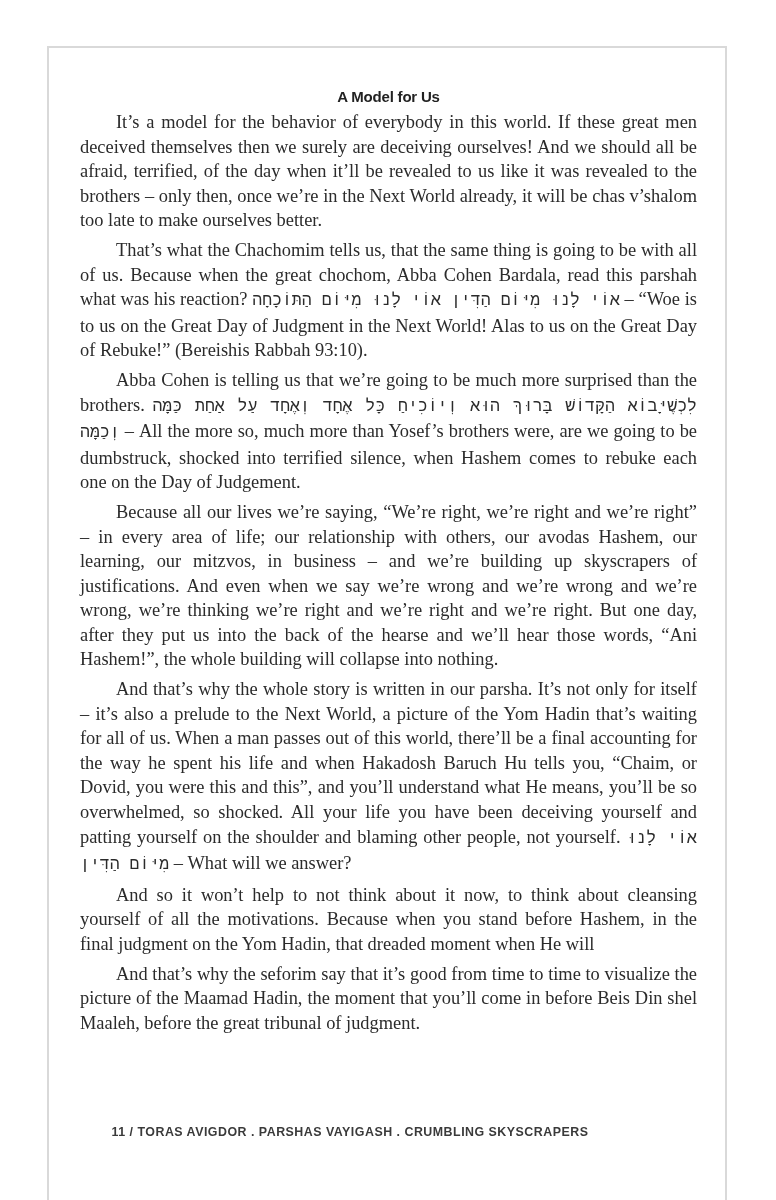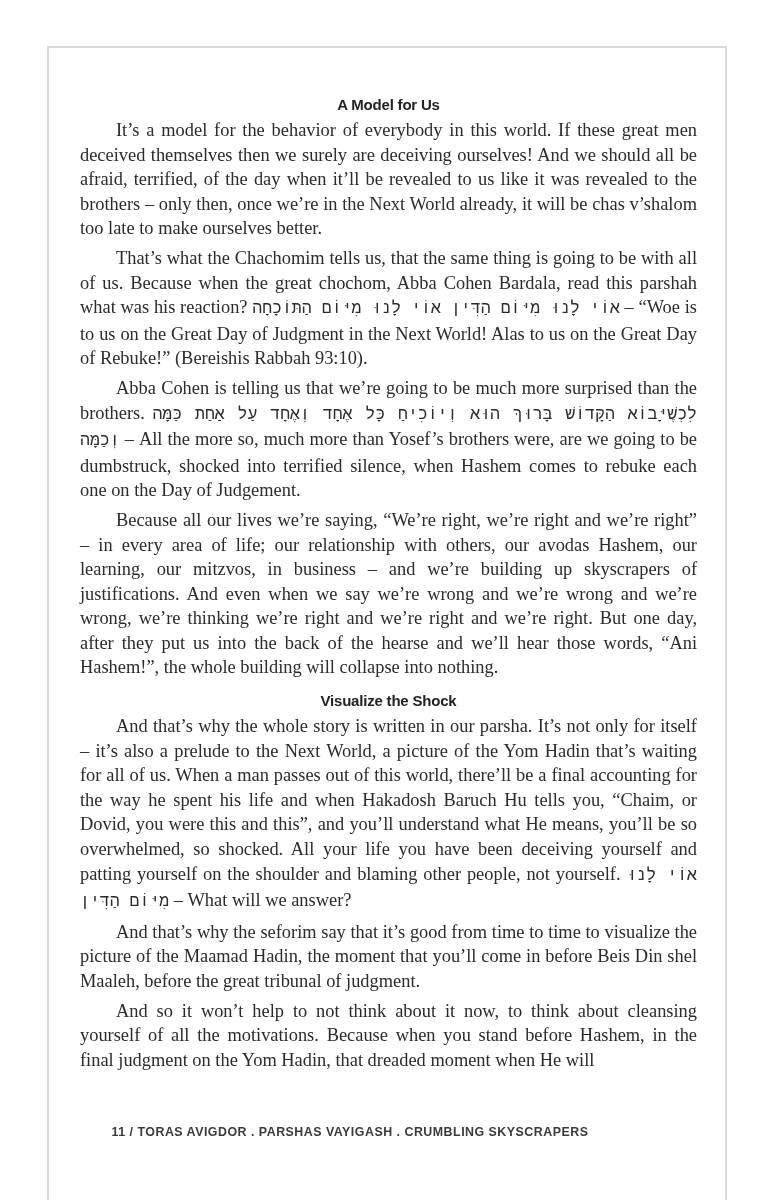--- a/index.html
+++ b/index.html
@@ -19,21 +19,21 @@
       left: 47px;
       top: 46px;
       width: 680px;
       height: 1180px;
       border: 2px solid #d9d9d9;
       box-sizing: border-box;
     }
     .content {
       position: absolute;
       left: 80px;
-      top: 92px;
+      top: 84px;
       width: 617px;
       font-family: "Liberation Serif", "DejaVu Serif", serif;
       font-size: 18.4px;
       line-height: 24.6px;
       text-align: justify;
     }
     .section-heading {
       font-family: "Liberation Sans", "DejaVu Sans", sans-serif;
       font-weight: bold;
       font-size: 15px;
@@ -77,21 +77,20 @@
 
 <div class="content">
   <h2 class="section-heading">A Model for Us</h2>
   <div>
       <p class="para"><span>It’s a model for the behavior of everybody in this world. If these great men deceived themselves then we surely are deceiving ourselves! And we should all be afraid, terrified, of the day when it’ll be revealed to us like it was revealed to the brothers – only then, once we’re in the Next World already, it will be </span><span class="it">chas v’shalom</span><span> too late to make ourselves better.</span></p>
       <p class="para"><span>That’s what the Chachomim tells us, that the same thing is going to be with all of us. Because when the great </span><span class="it">chochom</span><span>, Abba Cohen Bardala, read this </span><span class="it">parshah</span><span> what was his reaction? </span><span class="heb" dir="rtl">אוֹי לָנוּ מִיּוֹם הַדִּין אוֹי לָנוּ מִיּוֹם הַתּוֹכָחָה</span><span> – “Woe </span><span class="it">is to us on the Great Day of Judgment in the Next World! Alas to us on the Great Day of Rebuke!</span><span>” (Bereishis Rabbah 93:10).</span></p>
       <p class="para"><span>Abba Cohen is telling us that we’re going to be much more surprised than the brothers. </span><span class="heb" dir="rtl">לִכְשֶׁיָּבוֹא הַקָּדוֹשׁ בָּרוּךְ הוּא וְיוֹכִיחַ כָּל אֶחָד וְאֶחָד עַל אַחַת כַּמָּה וְכַמָּה</span><span> – </span><span class="it">All the more so, much more than Yosef’s brothers were, are we going to be dumbstruck, shocked into terrified silence, when Hashem comes to rebuke each one on the Day of Judgement.</span></p>
       <p class="para"><span>Because all our lives we’re saying, “We’re right, we’re right and we’re right” – in every area of life; our relationship with others, our </span><span class="it">avodas Hashem</span><span>, our learning, our </span><span class="it">mitzvos</span><span>, in business – and we’re building up skyscrapers of justifications. And even when we say we’re wrong and we’re wrong and we’re wrong, we’re thinking we’re right and we’re right and we’re right. But one day, after they put us into the back of the hearse and we’ll hear those words, “</span><span class="it">Ani Hashem!</span><span>”, the whole building will collapse into nothing.</span></p>
     </div>
 
-  <h2 class="section-heading heading-2">Visualize the Shock</h2>
   <div>
       <p class="para"><span>And that’s why the whole story is written in our </span><span class="it">parsha</span><span>. It’s not only for itself – it’s also a prelude to the Next World, a picture of the Yom Hadin that’s waiting for all of us. When a man passes out of this world, there’ll be a final accounting for the way he spent his life and when Hakadosh Baruch Hu tells you, “Chaim, or Dovid, you were this and this”, and you’ll understand what He means, you’ll be so overwhelmed, so shocked. All your life you have been deceiving yourself and patting yourself on the shoulder and blaming other people, not yourself. </span><span class="heb" dir="rtl">אוֹי לָנוּ מִיּוֹם הַדִּין</span><span> – What will we answer?</span></p>
+      <p class="para"><span>And so it won’t help to not think about it now, to think about cleansing yourself of all the motivations. Because when you stand before Hashem, in the final judgment on the </span><span class="it">Yom Hadin</span><span>, that dreaded moment when He will</span></p>
       <p class="para"><span>And that’s why the </span><span class="it">seforim</span><span> say that it’s good from time to time to visualize the picture of the </span><span class="it">Maamad Hadin</span><span>, the moment that you’ll come in before </span><span class="it">Beis Din shel Maaleh</span><span>, before the great tribunal of judgment.</span></p>
-      <p class="para"><span>And so it won’t help to not think about it now, to think about cleansing yourself of all the motivations. Because when you stand before Hashem, in the final judgment on the </span><span class="it">Yom Hadin</span><span>, that dreaded moment when He will</span></p>
     </div>
 </div>
 
 <div class="footer">11 / TORAS AVIGDOR . PARSHAS VAYIGASH . CRUMBLING SKYSCRAPERS</div>
 
 </body></html>

